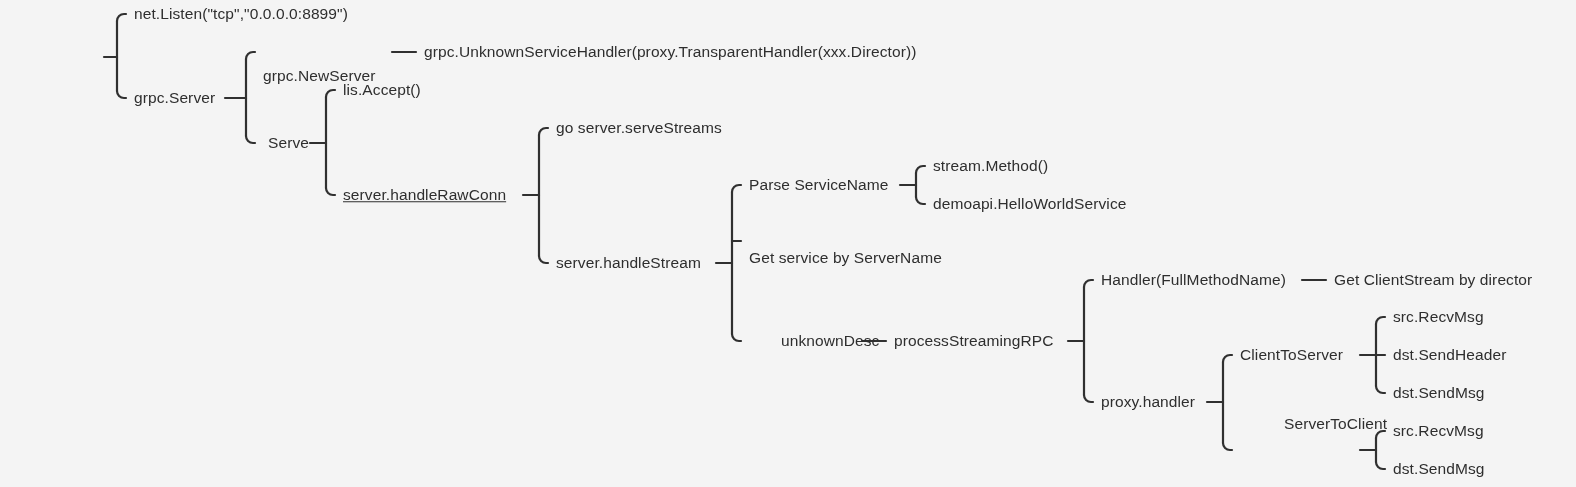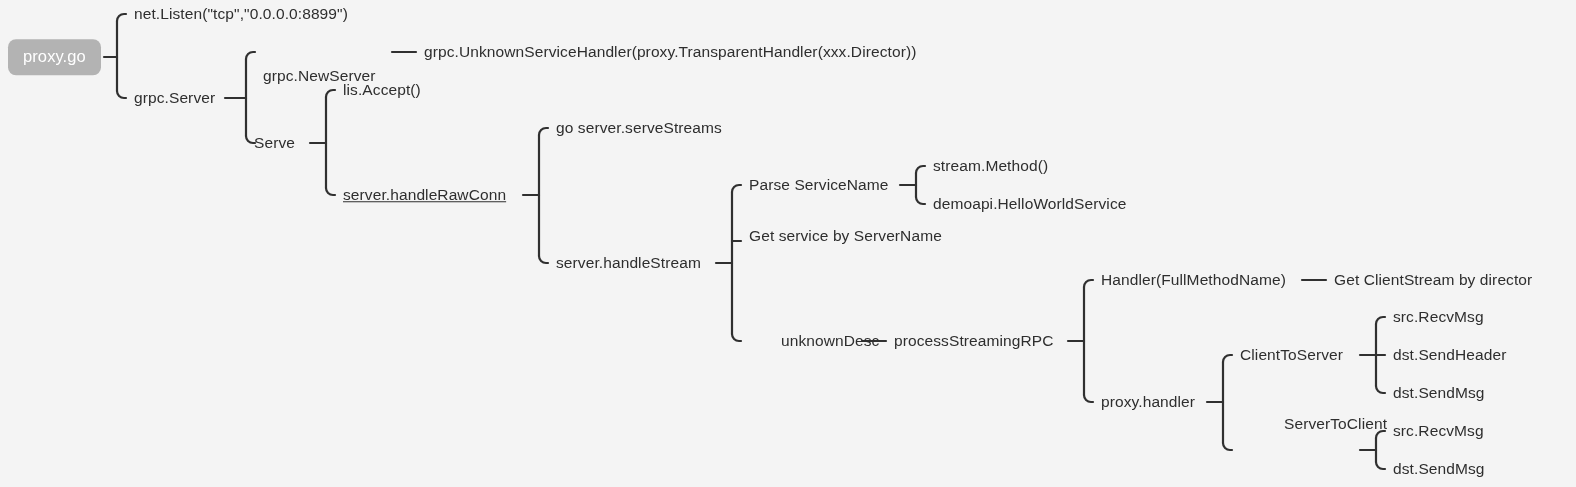--- a/index.html
+++ b/index.html
@@ -76,32 +76,31 @@
       <path d="M1360 355 H1376" fill="none" stroke="#303030" stroke-width="2.2" stroke-linecap="round"></path>
       <path d="M1376 324 V386" fill="none" stroke="#303030" stroke-width="2.2" stroke-linecap="round"></path>
       <path d="M1376 324 A7 7 0 0 1 1383 317 H1385" fill="none" stroke="#303030" stroke-width="2.2" stroke-linecap="round"></path>
       <path d="M1376 355 H1385" fill="none" stroke="#303030" stroke-width="2.2" stroke-linecap="round"></path>
       <path d="M1376 386 A7 7 0 0 0 1383 393 H1385" fill="none" stroke="#303030" stroke-width="2.2" stroke-linecap="round"></path>
       <path d="M1360 450 H1376" fill="none" stroke="#303030" stroke-width="2.2" stroke-linecap="round"></path>
       <path d="M1376 438 V462" fill="none" stroke="#303030" stroke-width="2.2" stroke-linecap="round"></path>
       <path d="M1376 438 A7 7 0 0 1 1383 431 H1385" fill="none" stroke="#303030" stroke-width="2.2" stroke-linecap="round"></path>
       <path d="M1376 462 A7 7 0 0 0 1383 469 H1385" fill="none" stroke="#303030" stroke-width="2.2" stroke-linecap="round"></path>
     </svg>
-<div class="node root" style="left: 8px; top: 57px;">proxy.go</div>
     <div class="node" style="left: 134px; top: 14px;">net.Listen("tcp","0.0.0.0:8899")</div>
     <div class="node" style="left: 134px; top: 98px;">grpc.Server</div>
     <div class="node" style="left: 263px; top: 52px; margin-top: 24px;">grpc.NewServer</div>
-    <div class="node" style="left: 254px; top: 143px;">Serve</div>
+    <div class="node" style="left: 268px; top: 143px;">Serve</div>
     <div class="node" style="left: 424px; top: 52px; text-align: right;">grpc.UnknownServiceHandler(proxy.TransparentHandler(xxx.Director))</div>
     <div class="node" style="left: 343px; top: 90px;">lis.Accept()</div>
     <div class="node" style="left: 343px; top: 195px; text-decoration: underline;">server.handleRawConn</div>
     <div class="node" style="left: 556px; top: 128px;">go server.serveStreams</div>
     <div class="node" style="left: 556px; top: 263px;">server.handleStream</div>
     <div class="node" style="left: 749px; top: 185px;">Parse ServiceName</div>
-    <div class="node" style="left: 749px; top: 236px;">Get service by ServerName</div>
+    <div class="node" style="left: 749px; top: 258px;">Get service by ServerName</div>
     <div class="node" style="left: 749px; top: 341px; margin-left: 32px;">unknownDesc</div>
     <div class="node" style="left: 933px; top: 166px;">stream.Method()</div>
     <div class="node" style="left: 933px; top: 204px;">demoapi.HelloWorldService</div>
     <div class="node" style="left: 894px; top: 341px;">processStreamingRPC</div>
     <div class="node" style="left: 1101px; top: 280px;">Handler(FullMethodName)</div>
     <div class="node" style="left: 1101px; top: 402px;">proxy.handler</div>
     <div class="node" style="left: 1334px; top: 280px;">Get ClientStream by director</div>
     <div class="node" style="left: 1240px; top: 355px;">ClientToServer</div>
     <div class="node" style="left: 1240px; top: 424px; margin-left: 44px;">ServerToClient</div>
     <div class="node" style="left: 1393px; top: 317px;">src.RecvMsg</div>

